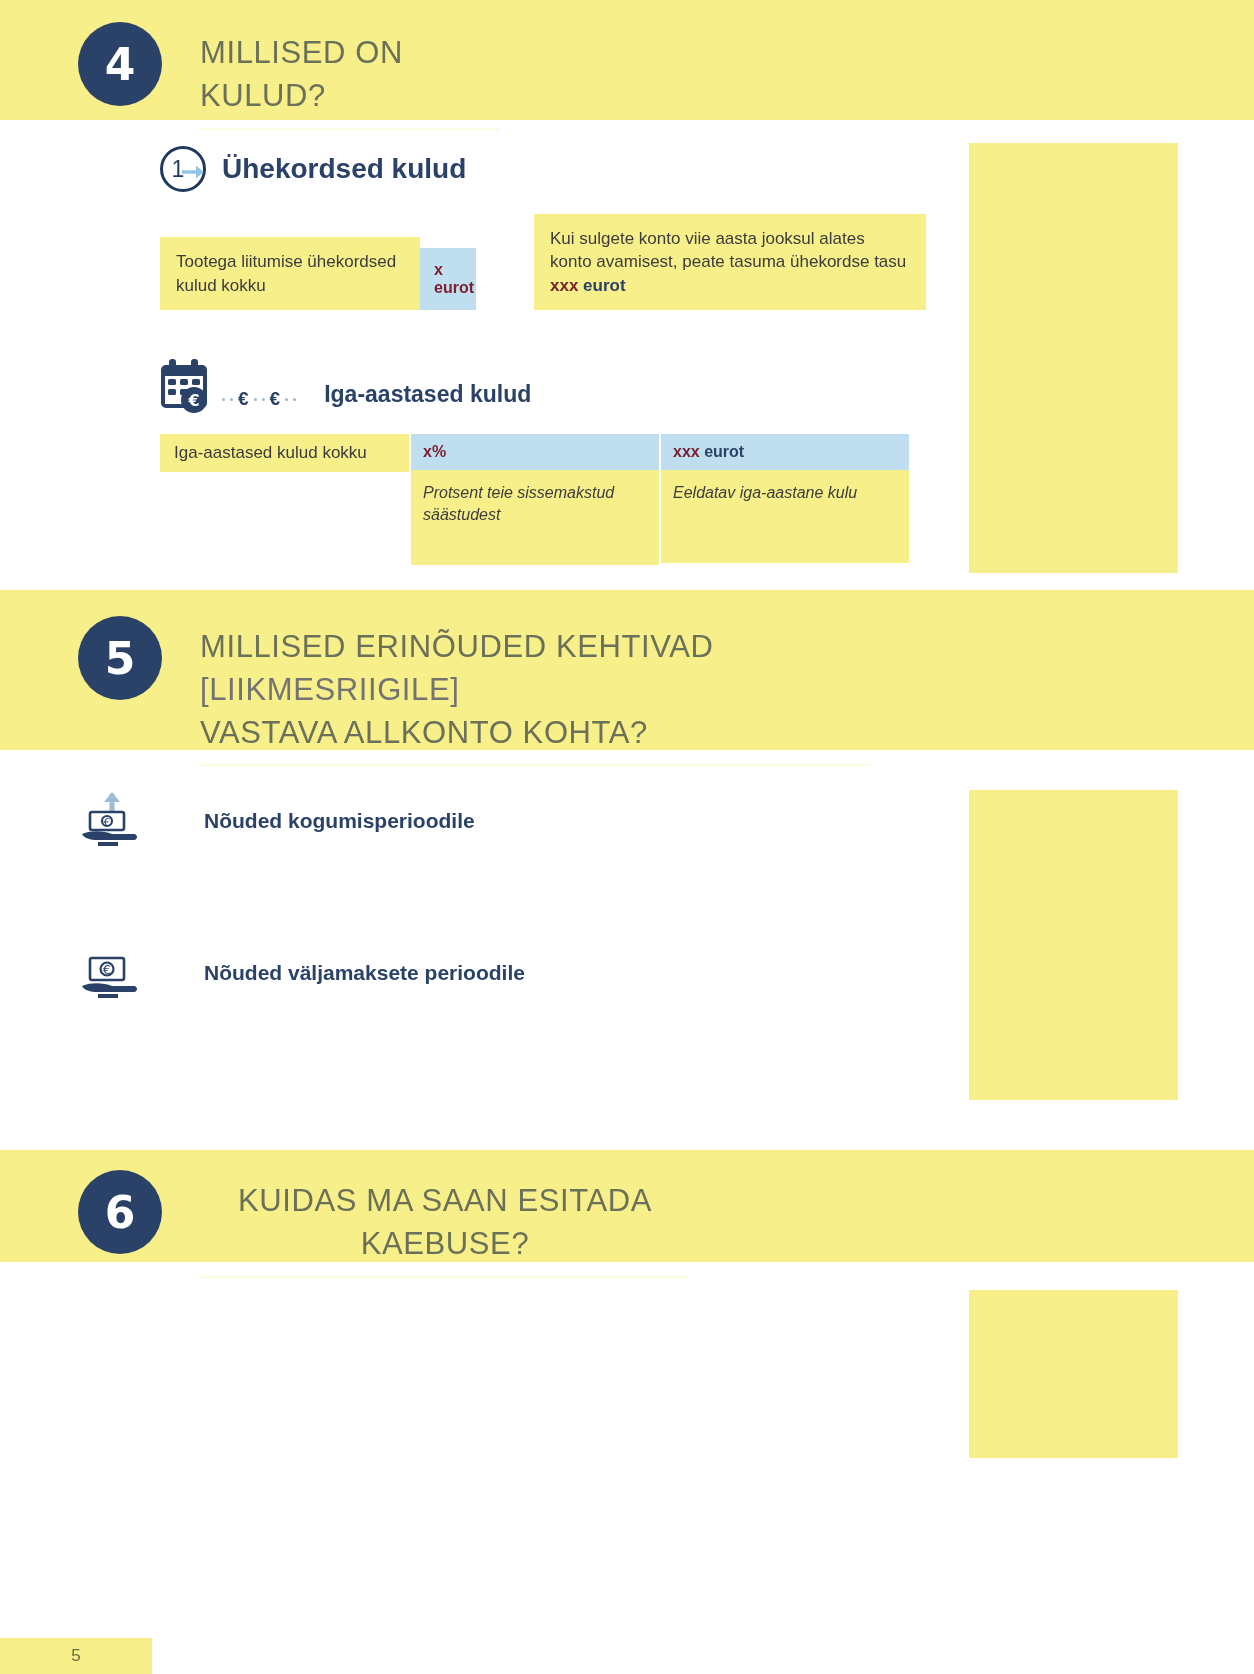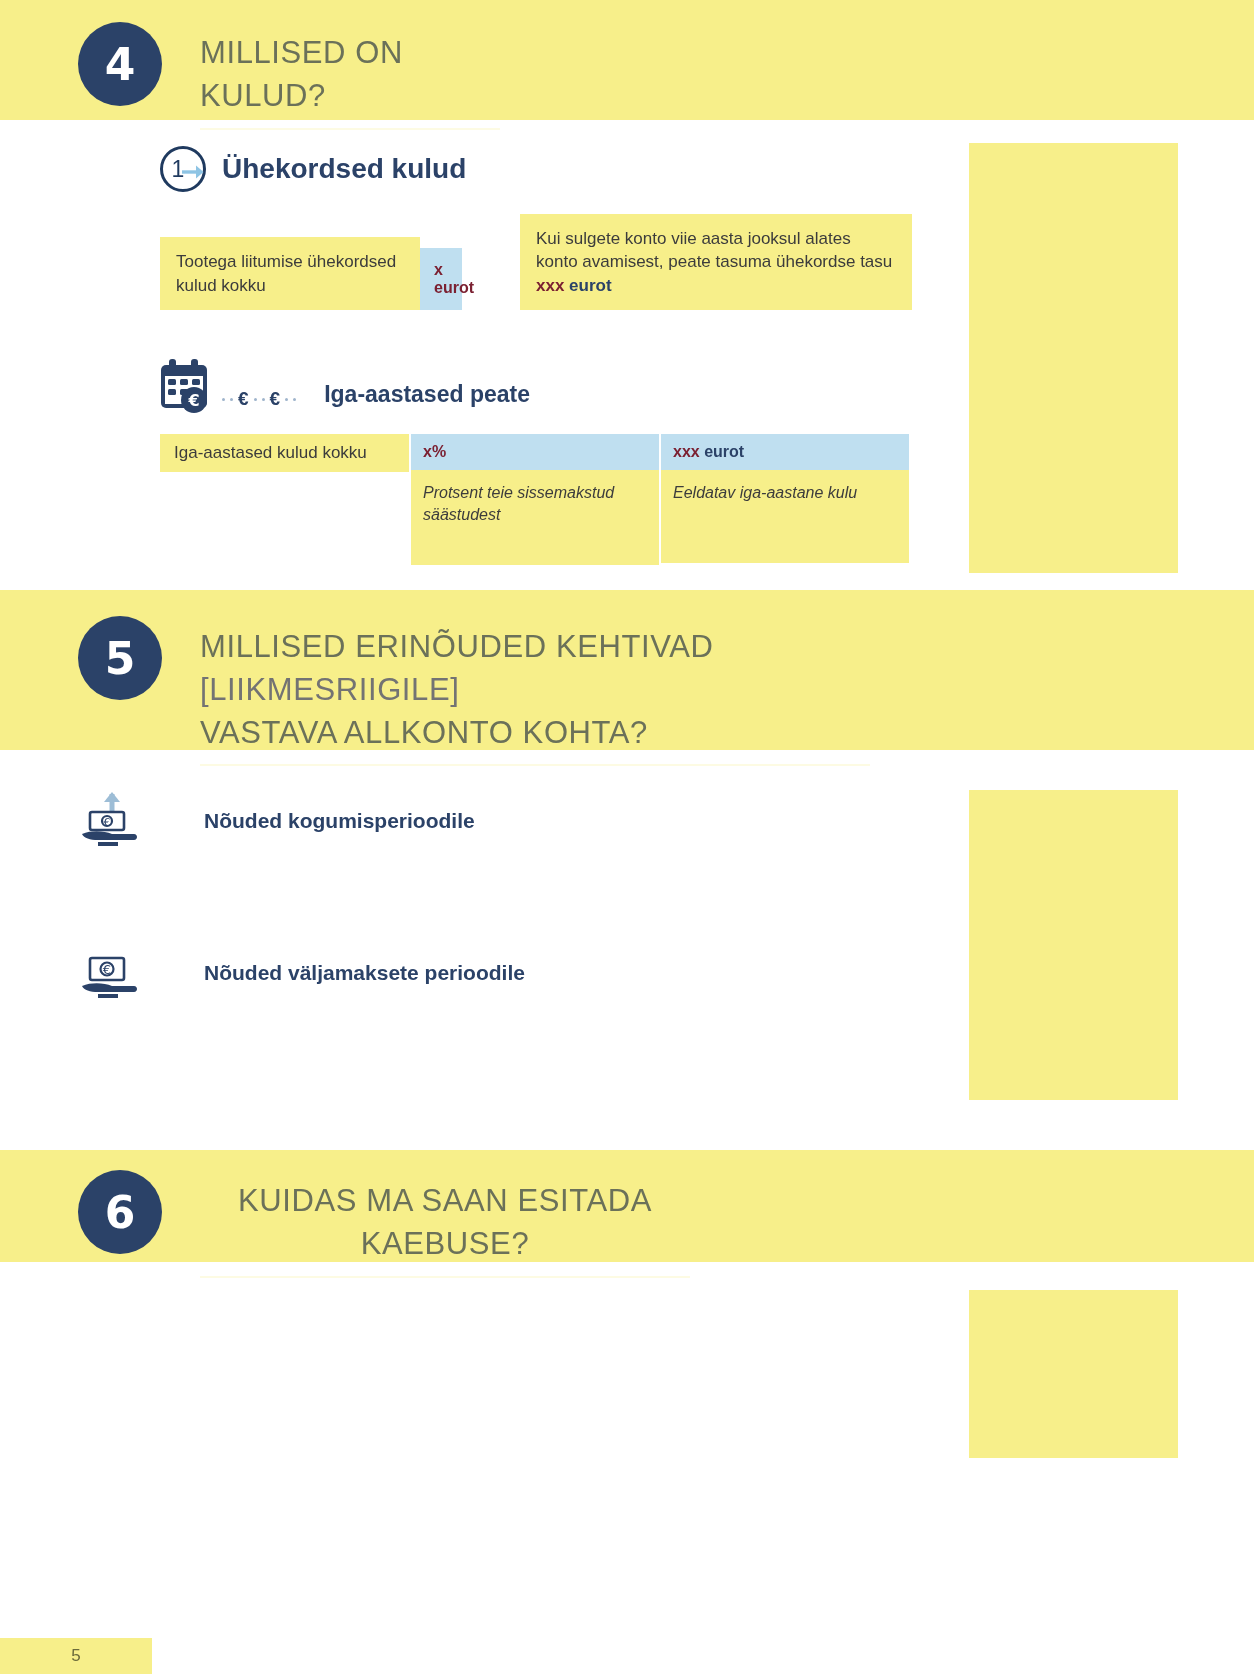--- a/index.html
+++ b/index.html
@@ -118,21 +118,21 @@
   }
   .box-blue {
     background: #bfdff0;
     font-size: 16px;
     font-weight: bold;
     color: #7b2132;
     padding: 13px 14px;
   }
 
   .lbl-onetime { width: 260px; }
-  .val-onetime { width: 42px; display: flex; align-items: center; }
+  .val-onetime { width: 56px; display: flex; align-items: center; }
   .note-onetime { width: 392px; margin-left: 58px; }
   .note-onetime b { color: #7b2132; }
   .note-onetime b .dark { color: #2b4268; }
 
   
   .annual-head {
     display: flex;
     align-items: flex-end;
     margin-top: 48px;
     gap: 0;
@@ -276,21 +276,21 @@
       <div class="euro-trail">
         <span class="dot"></span>
           <span class="dot"></span>
         <span>€</span>
         <span class="dot"></span>
           <span class="dot"></span>
         <span>€</span>
         <span class="dot"></span>
           <span class="dot"></span>
       </div>
-      <span class="annual-label">Iga-aastased peate</span>
+      <span class="annual-label">Iga-aastased kulud</span>
     </div>
 
     <div class="annual-table">
       <div class="at-col-label">Iga-aastased kulud kokku</div>
       <div class="at-col">
         <div class="at-head"><span>x%</span><span class="dark"></span></div>
         <div class="at-sub">Protsent teie sissemakstud säästudest</div>
       </div>
       <div class="at-col">
         <div class="at-head"><span>xxx</span><span class="dark"> eurot</span></div>

